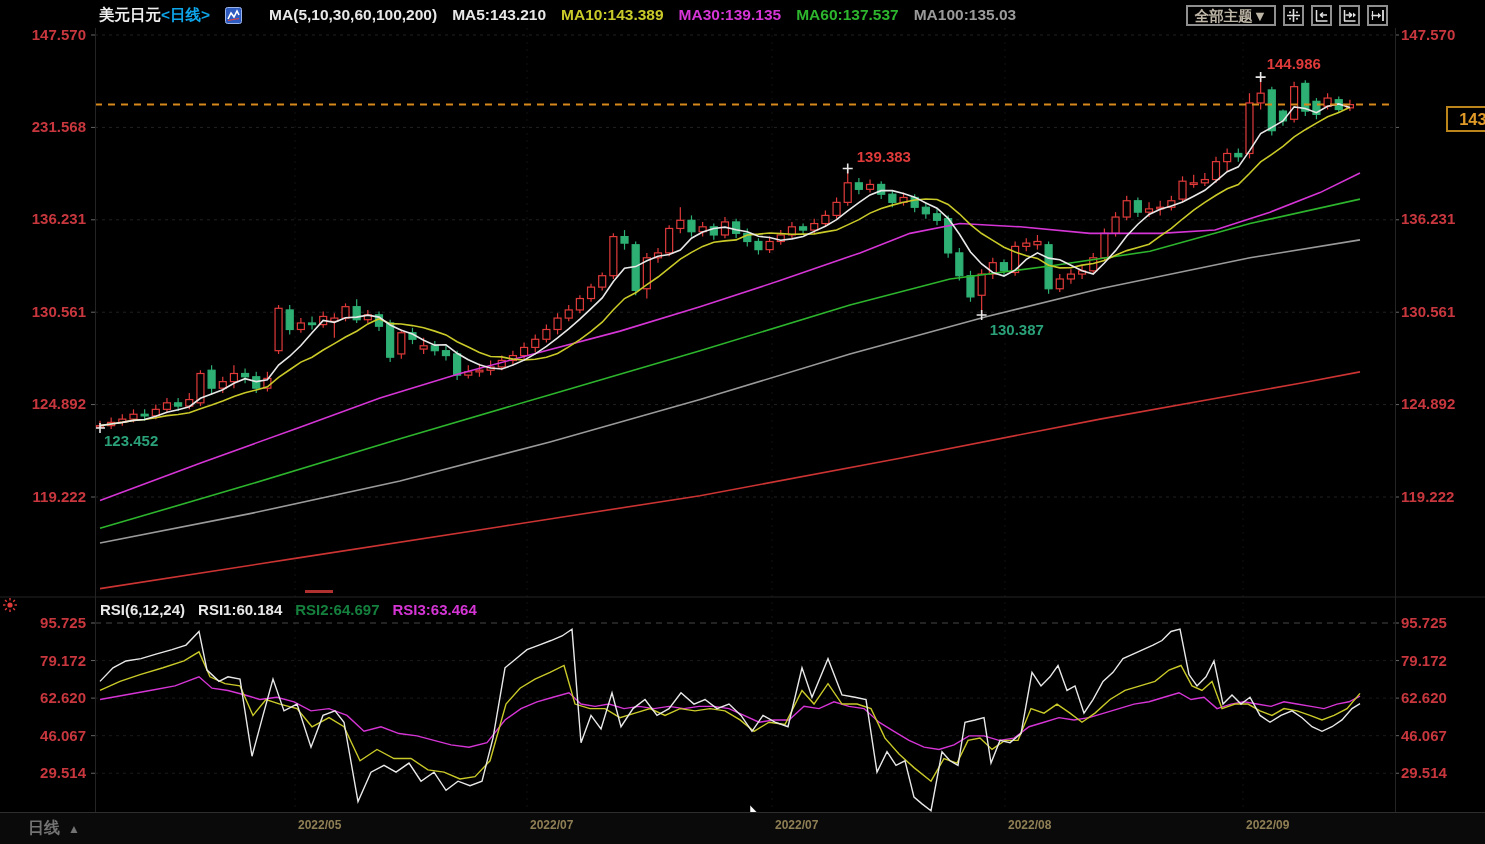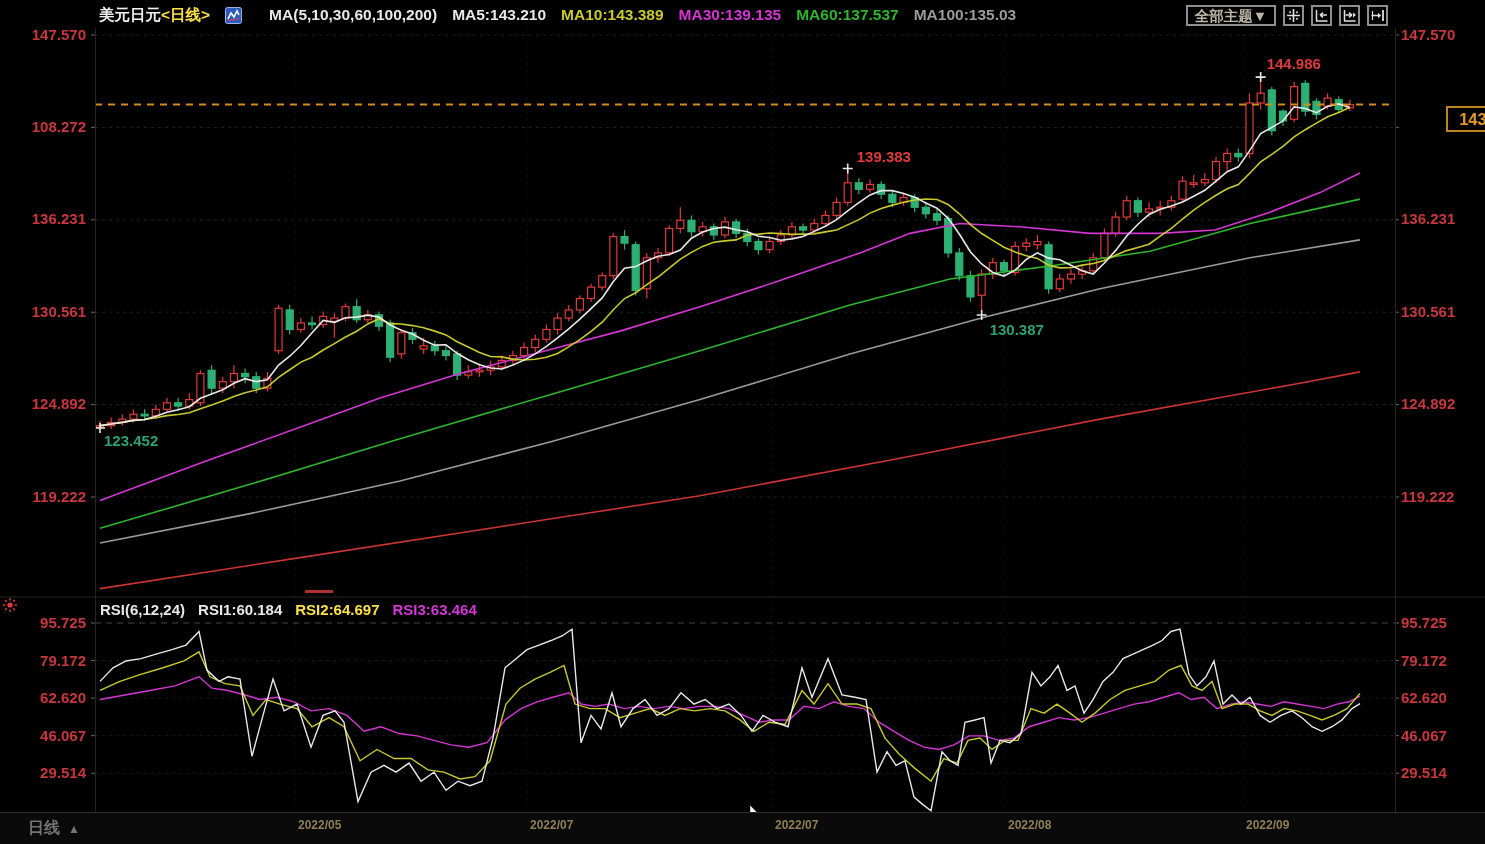--- a/index.html
+++ b/index.html
@@ -2,38 +2,38 @@
 <html><head>
 <meta charset="utf-8">
 <style>
   html,body{margin:0;padding:0;background:#000;}
   #app{position:relative;width:1485px;height:844px;background:#000;overflow:hidden;
        font-family:"Liberation Sans",sans-serif;-webkit-font-smoothing:antialiased;}
   #chart-svg{position:absolute;left:0;top:0;}
   .legend-row{position:absolute;left:99px;top:4px;height:22px;display:flex;align-items:center;gap:15px;
               font-size:15.5px;font-weight:600;white-space:nowrap;z-index:5;}
   .t-title{color:#f0f0f0;}
-  .t-period{color:#fde047;}
+  .t-period{color:#0ea5e9;}
   .chart-ic{width:17px;height:17px;display:inline-block;}
   .ma-group{color:#e8e8e8;margin-left:12px;}
   .ma0{color:#e8e8e8;} .ma1{color:#c9c929;} .ma2{color:#d535d5;} .ma3{color:#2db52d;} .ma4{color:#9a9a9a;}
   .controls{position:absolute;top:5px;right:97px;display:flex;align-items:center;gap:7px;z-index:6;}
   .theme-btn{height:21px;border:2px solid #8f8f8f;color:#bdb5a6;background:#000;font-size:14.5px;font-weight:600;
              padding:0 7px;line-height:19px;cursor:pointer;}
   .ctl-ic{width:21px;height:21px;border:2px solid #8f8f8f;box-sizing:border-box;display:flex;
           align-items:center;justify-content:center;cursor:pointer;background:#000;}
   .axis-label{position:absolute;width:82px;font-size:15px;font-weight:700;color:#c8373e;z-index:4;}
   .axl{left:4px;text-align:right;}
   .axr{left:1401px;text-align:left;}
   .price-tag{position:absolute;left:1398px;top:106px;width:82px;height:22px;border:2px solid #bc851c;
              background:#000;color:#e09a28;font-size:16.5px;font-weight:700;text-align:center;
              line-height:22px;z-index:7;margin-left:48px;}
   .rsi-legend{position:absolute;left:100px;top:600px;height:18px;display:flex;align-items:center;gap:13px;
               font-size:15px;font-weight:600;white-space:nowrap;z-index:5;}
-  .rsi0{color:#e8e8e8;} .rsi1{color:#e8e8e8;} .rsi2{color:#fde047;} .rsi3{color:#d535d5;}
+  .rsi0{color:#e8e8e8;} .rsi1{color:#e8e8e8;} .rsi2{color:#15803d;} .rsi3{color:#d535d5;}
   .month-label{position:absolute;top:818px;font-size:12px;font-weight:700;color:#8f7f55;z-index:5;}
   .bottom-bar{position:absolute;left:0;top:812px;width:1485px;height:32px;background:#0a0a0a;
               border-top:1px solid #2e2e2e;z-index:2;}
   .period-sel{position:absolute;left:28px;top:818px;color:#737373;font-size:16px;font-weight:700;
               z-index:6;cursor:pointer;display:flex;align-items:center;gap:8px;}
   .period-sel .tri{font-size:12px;}
   .vline{position:absolute;top:28px;width:1px;background:#242424;z-index:1;}
 </style>
 </head>
 <body>
@@ -403,21 +403,21 @@
       <svg width="15" height="15">
           <path d="M13 2 V13" stroke="#e0e0e0" stroke-width="1.8"></path>
       <path d="M1.5 7.5 H9" stroke="#e0e0e0" stroke-width="1.5"></path>
       <path d="M8 4.8 l3.2 2.7 -3.2 2.7 z" fill="#e0e0e0"></path>
           <path d="M2.5 3 V12" stroke="#e0e0e0" stroke-width="1.2"></path>
         </svg>
     </span>
   </div>
 
   <div class="axis-label axl" style="top:26px">147.570</div>
-  <div class="axis-label axl" style="top:118px">108.272</div>
+  <div class="axis-label axl" style="top:118px">231.568</div>
   <div class="axis-label axl" style="top:210px">136.231</div>
   <div class="axis-label axl" style="top:303px">130.561</div>
   <div class="axis-label axl" style="top:395px">124.892</div>
   <div class="axis-label axl" style="top:488px">119.222</div>
 
   <div class="axis-label axr" style="top:26px">147.570</div>
   <div class="axis-label axr" style="top:210px">136.231</div>
   <div class="axis-label axr" style="top:303px">130.561</div>
   <div class="axis-label axr" style="top:395px">124.892</div>
   <div class="axis-label axr" style="top:488px">119.222</div>

